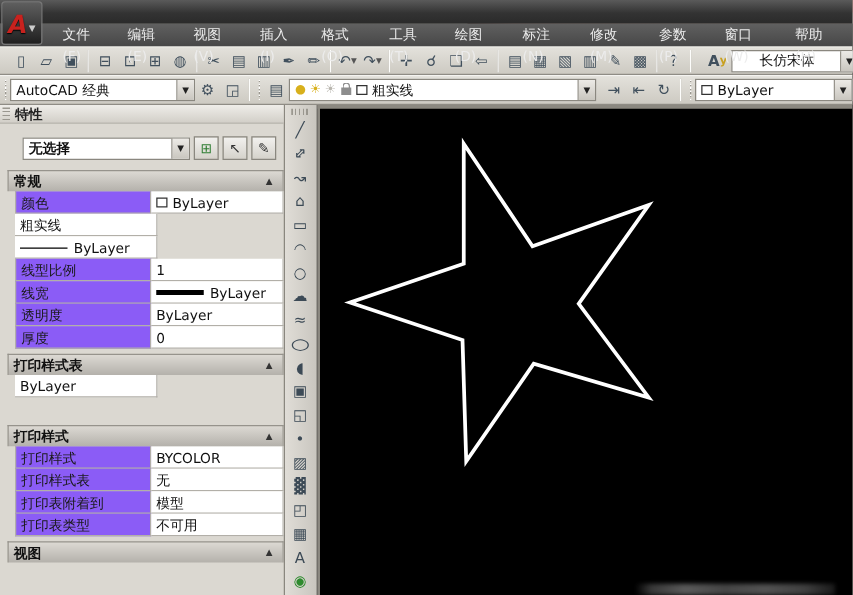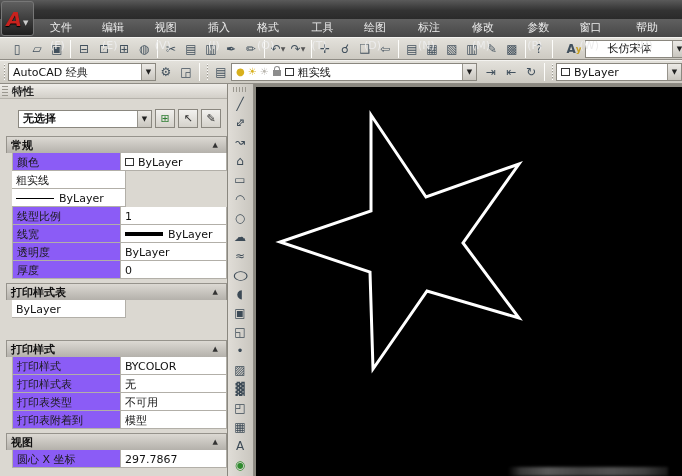--- a/index.html
+++ b/index.html
@@ -399,41 +399,35 @@
           <span>BYCOLOR</span>
         </div>
       </div>
       <div class="prow">
         <div class="plabel">打印样式表</div>
         <div class="pvalue">
           <span>无</span>
         </div>
       </div>
       <div class="prow">
+        <div class="plabel">打印表附着到</div>
+        <div class="pvalue">
+          <span>模型</span>
+        </div>
+      </div>
+      <div class="prow">
         <div class="plabel">打印表类型</div>
         <div class="pvalue">
           <span>不可用</span>
-        </div>
-      </div>
-      <div class="prow">
-        <div class="plabel">打印表附着到</div>
-        <div class="pvalue">
-          <span>模型</span>
         </div>
       </div>
       <div class="sec-gap"></div>
       <div class="sec-header">
         <span>视图</span>
         <span class="collapse">▲</span>
-      </div>
-      <div class="prow">
-        <div class="plabel">圆心 X 坐标</div>
-        <div class="pvalue">
-          <span>297.7867</span>
-        </div>
       </div>
       <div class="sec-gap"></div>
     </div>
 </div>
 
 <div id="drawbar">
   <div class="hgrip"></div>
   <div id="draw-icons">
       <div class="dico">
         <span>╱</span>

